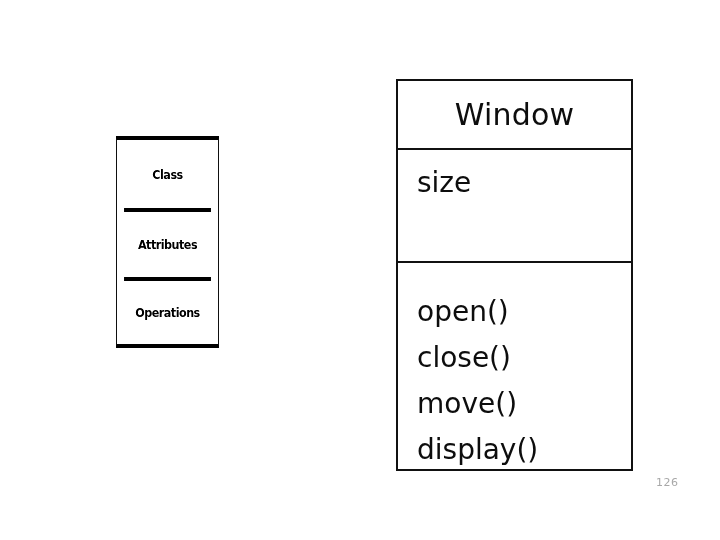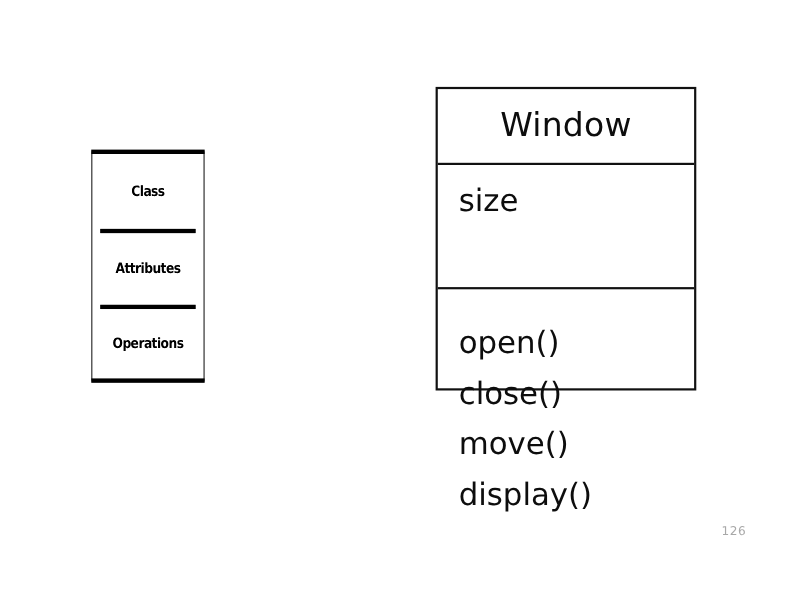--- a/index.html
+++ b/index.html
@@ -19,21 +19,21 @@
     position: absolute;
     inset: 0;
     width: 720px;
     height: 540px;
     background: #ffffff;
   }
 
   
   .generic-class {
     position: absolute;
-    left: 83px;
+    left: 116px;
     top: 136px;
     width: 103px;
     height: 212px;
     background: #ffffff;
     border: 1px solid #202020;
     border-top: 4px solid #0a0a0a;
     border-bottom: 4px solid #0a0a0a;
     box-sizing: border-box;
     
     filter: blur(0.32px) contrast(1.18);
@@ -55,21 +55,21 @@
   .generic-class .gc-name    { height: 68px; }
   .generic-class .gc-attrs   { height: 69px; border-top: 4px solid #0a0a0a; }
   .generic-class .gc-ops     { height: 67px; border-top: 4px solid #0a0a0a; }
 
   
   .window-class {
     position: absolute;
     left: 396px;
     top: 79px;
     width: 237px;
-    height: 276px;
+    height: 392px;
     background: #ffffff;
     border: 2px solid #111111;
     box-sizing: border-box;
   }
   .wc-compartment {
     box-sizing: border-box;
     width: 100%;
     color: #0d0d0d;
     font-family: "DejaVu Sans", sans-serif;
   }

